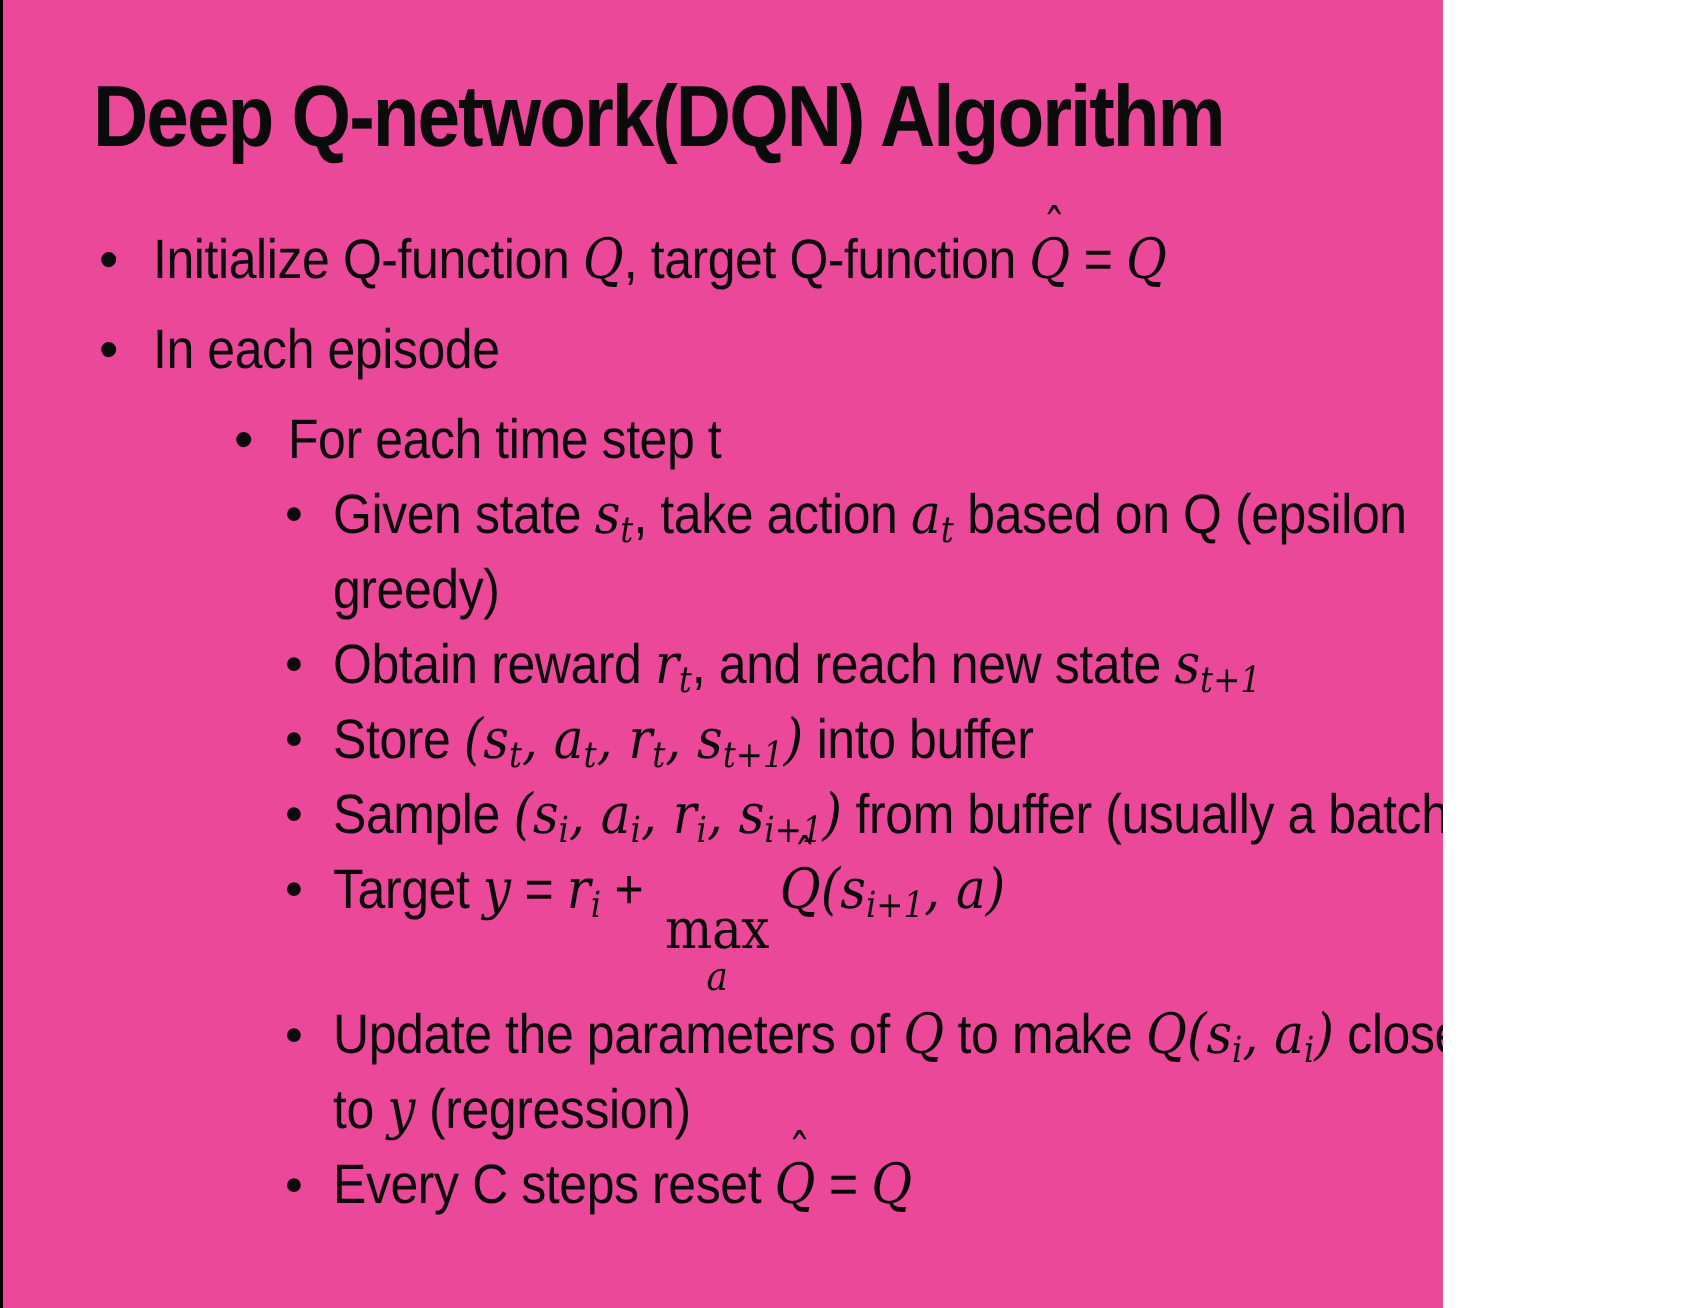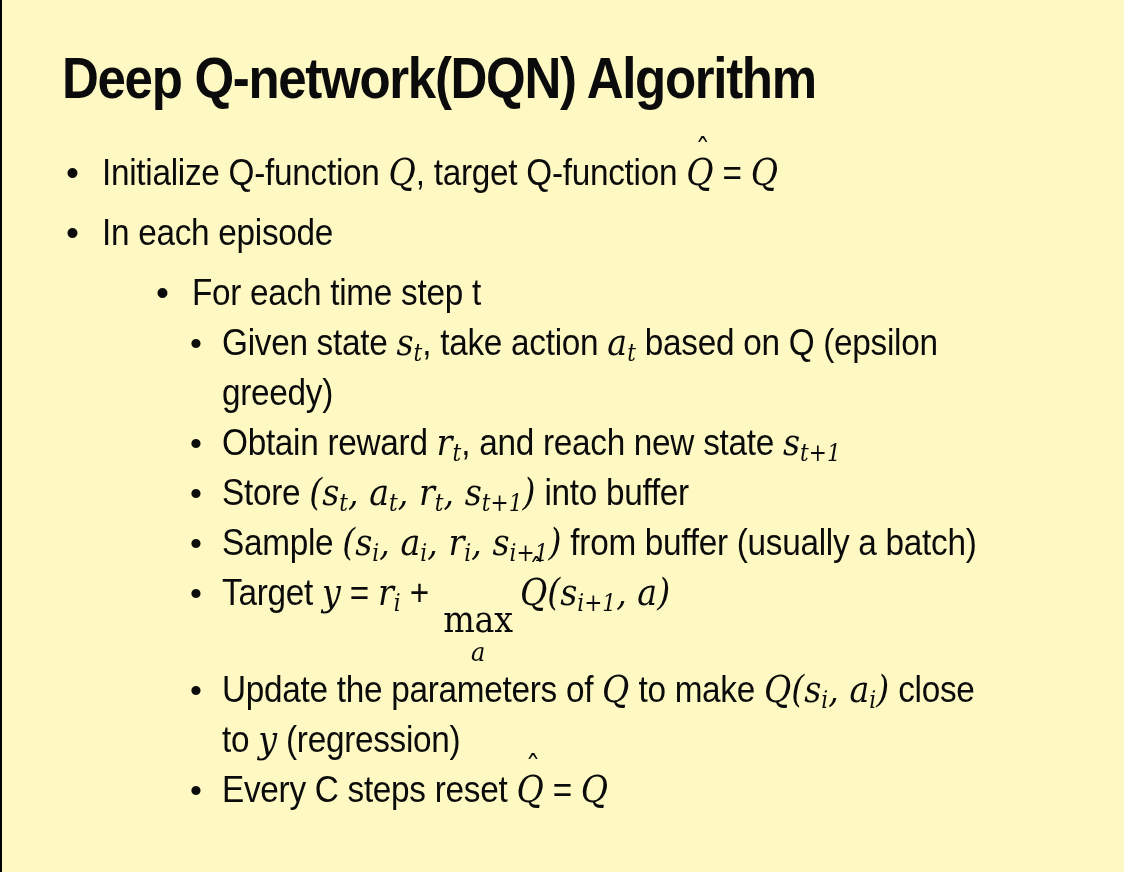--- a/index.html
+++ b/index.html
@@ -1,19 +1,19 @@
 <!DOCTYPE html>
 <html><head>
 <meta charset="utf-8">
 <style>
   html,body{margin:0;padding:0;background:#ffffff;}
   .page{
     position:relative;
-    width:1124px;height:872px;
-    background:#fef9c3;
+    width:962px;height:872px;
+    background:#ec4899;
     border-left:2px solid #000000;
     overflow:hidden;
     box-sizing:border-box;
     color:#0b0b0b;
     font-family:"Liberation Sans",sans-serif;
   }
   .title{
     position:absolute;
     left:60px;top:44px;
     font-size:58px;

